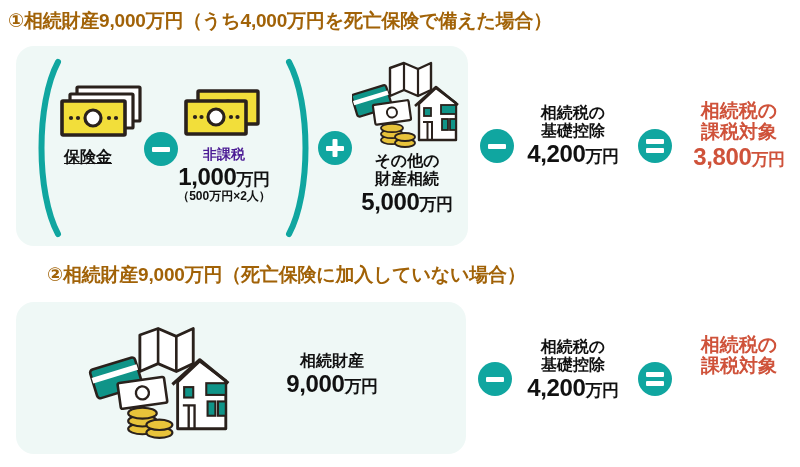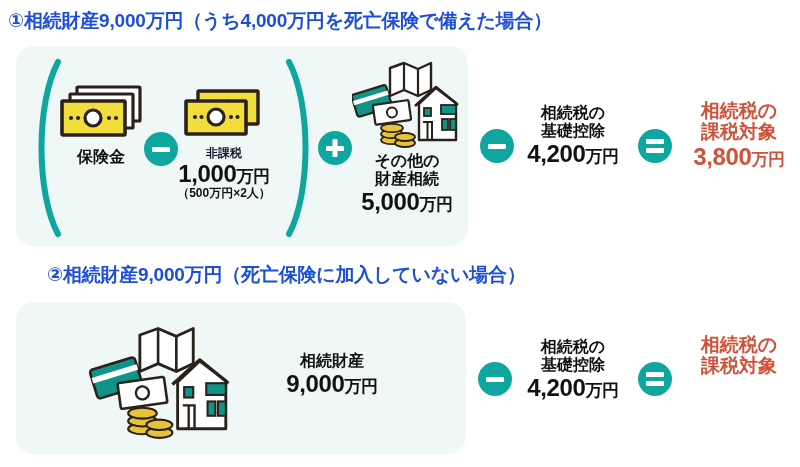--- a/index.html
+++ b/index.html
@@ -10,21 +10,21 @@
     color:#1a1a1a;
     overflow:hidden;
     position:relative;
   }
   .section-title{
     position:absolute;
     left:8px;
     font-size:19px;
     font-weight:700;
     letter-spacing:-0.2px;
-    color:#1d4ed8;
+    color:#a16207;
     white-space:nowrap;
   }
   #title-1{top:8px;}
   #title-2{top:262px;margin-left:39px;}
 
   .panel{
     position:absolute;
     background:#eff8f6;
     border-radius:18px;
   }
@@ -77,21 +77,21 @@
   }
   .lbl .amt .unit{font-size:17px;}
   .lbl .sub{
     display:block;
     font-size:12px;
     font-weight:700;
     color:#111111;
     margin-top:-1px;
   }
   .lbl.accent .cap,.lbl.accent .amt{color:#cf523a;}
-  .lbl.red-cap .cap{color:#0f172a;font-size:12px;}
+  .lbl.red-cap .cap{color:#4c1d95;font-size:14px;}
 
   
   .bills{position:absolute;}
   .bills svg{display:block;}
 
   
   .assets{position:absolute;}
   .assets svg{display:block;}
 </style>
 </head>
@@ -117,21 +117,21 @@
     <circle cx="35" cy="35" r="8" fill="#ffffff" stroke="#2a211c" stroke-width="3.2"></circle>
     <g fill="#2a211c">
       <circle cx="13" cy="35" r="2.1"></circle>
         <circle cx="20" cy="35" r="2.1"></circle>
       <circle cx="51" cy="35" r="2.1"></circle>
         <circle cx="58" cy="35" r="2.1"></circle>
     </g>
   </svg>
 </div>
 
-<div class="lbl" style="left:48px;top:148px;width:106px;">
+<div class="lbl" style="left:35px;top:148px;width:106px;text-decoration:underline;">
   <span class="cap">保険金</span>
 </div>
 
 <div class="op minus" style="left:144px;top:132px;">
   <span class="bar"></span>
 </div>
 
 <div class="bills" style="left:182px;top:83px;">
   <svg width="82" height="62" viewBox="0 0 82 62">
     <rect x="16" y="8" width="60" height="33" rx="1" fill="#f2de3a" stroke="#2a211c" stroke-width="3.4"></rect>

